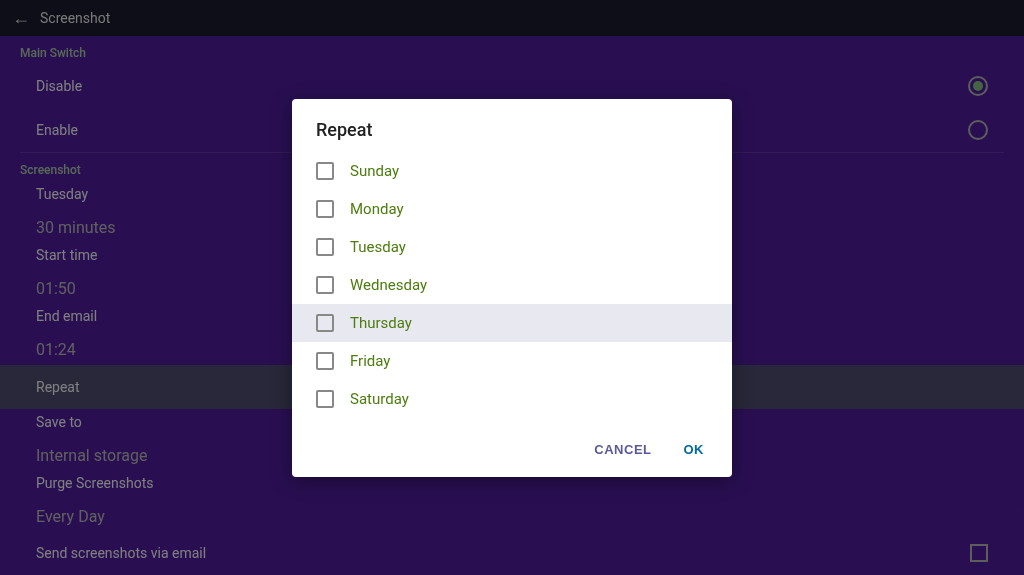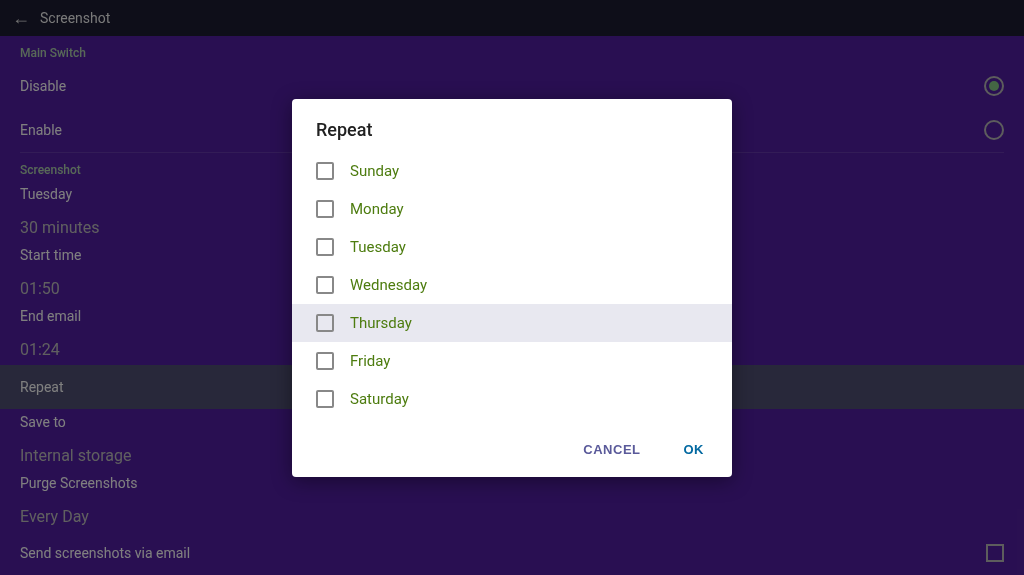--- a/index.html
+++ b/index.html
@@ -42,21 +42,21 @@
     
     .section-header {
       padding: 10px 20px 4px 20px;
       color: #a0c0a0;
       font-size: 12px;
       font-weight: 500;
     }
 
     
     .list-item {
-      padding: 10px 20px;
+      padding: 10px 36px;
       display: flex;
       align-items: center;
       justify-content: space-between;
       cursor: pointer;
       min-height: 44px;
     }
     .list-item-text {
       display: flex;
       flex-direction: column;
     }
@@ -157,21 +157,21 @@
       flex-shrink: 0;
     }
     .day-label {
       font-size: 15px;
       color: #4d7c0f;
     }
     .dialog-actions {
       display: flex;
       justify-content: flex-end;
       padding: 8px 16px 4px 16px;
-      gap: 19px;
+      gap: 8px;
       margin-top: 8px;
     }
     .btn-cancel {
       background: none;
       border: none;
       color: #5a5a9a;
       font-size: 13px;
       font-weight: 600;
       padding: 8px 12px;
       cursor: pointer;

